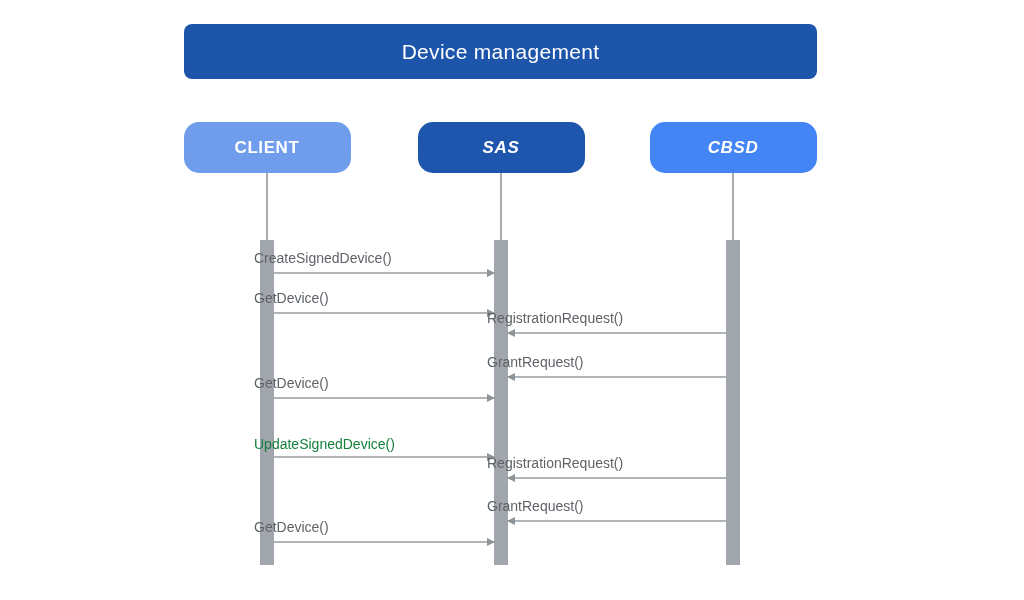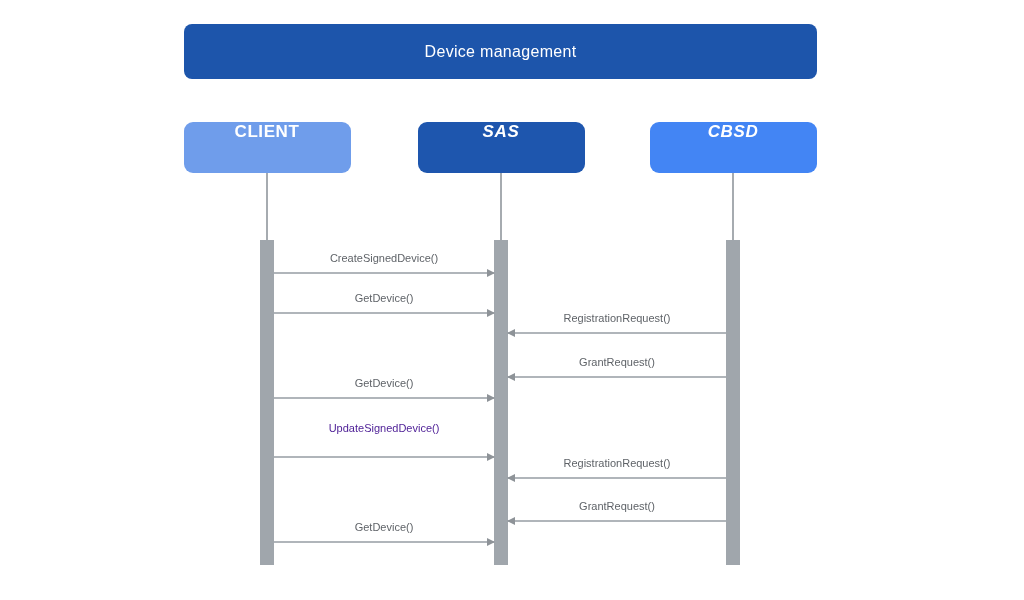--- a/index.html
+++ b/index.html
@@ -14,31 +14,31 @@
     overflow: hidden;
   }
 
   .title-bar {
     position: absolute;
     left: 184px; top: 24px;
     width: 633px; height: 55px;
     border-radius: 8px;
     display: flex; align-items: center; justify-content: center;
     color: #ffffff;
-    font-size: 16px;
+    font-size: 21px;
     font-weight: 500;
     letter-spacing: 0.3px;
   }
 
   .actor-box {
     position: absolute;
     top: 122px;
     width: 167px; height: 51px;
-    border-radius: 9px;
-    display: flex; justify-content: center;
+    border-radius: 15px;
+    display: flex; align-items: center; justify-content: center;
     color: #ffffff;
     font-size: 17px;
     font-weight: 700;
     letter-spacing: 0.6px;
   }
 
   .lifeline {
     position: absolute;
     top: 173px;
     width: 1.5px;
@@ -48,22 +48,22 @@
   .activation-bar {
     position: absolute;
     top: 240px;
     width: 14px;
     height: 325px;
   }
 
   .message-label {
     position: absolute;
     width: 260px;
-    text-align: center;
-    font-size: 11px;
+    text-align: left;
+    font-size: 14px;
     line-height: 17px;
   }
 
   .message-line {
     position: absolute;
     height: 1.5px;
   }
 
   .arrow-head {
     position: absolute;
@@ -122,21 +122,21 @@
   <div class="message-label" style="left: 487px; top: 354px; color: rgb(95, 99, 104);">GrantRequest()</div>
   <div class="message-line" style="left: 508px; width: 218px; top: 376.25px; background: rgb(176, 181, 186);">
     <span class="arrow-head left" style="border-right: 8px solid rgb(142, 147, 152);"></span>
   </div>
 
   <div class="message-label" style="left: 254px; top: 375px; color: rgb(95, 99, 104);">GetDevice()</div>
   <div class="message-line" style="left: 274px; width: 220px; top: 397.25px; background: rgb(176, 181, 186);">
     <span class="arrow-head right" style="border-left: 8px solid rgb(142, 147, 152);"></span>
   </div>
 
-  <div class="message-label" style="left: 254px; top: 420px; color: #4c1d95;">UpdateSignedDevice()</div>
+  <div class="message-label" style="left: 254px; top: 436px; color: #15803d;">UpdateSignedDevice()</div>
   <div class="message-line" style="left: 274px; width: 220px; top: 456.25px; background: rgb(176, 181, 186);">
     <span class="arrow-head right" style="border-left: 8px solid rgb(142, 147, 152);"></span>
   </div>
 
   <div class="message-label" style="left: 487px; top: 455px; color: rgb(95, 99, 104);">RegistrationRequest()</div>
   <div class="message-line" style="left: 508px; width: 218px; top: 477.25px; background: rgb(176, 181, 186);">
     <span class="arrow-head left" style="border-right: 8px solid rgb(142, 147, 152);"></span>
   </div>
 
   <div class="message-label" style="left: 487px; top: 498px; color: rgb(95, 99, 104);">GrantRequest()</div>

